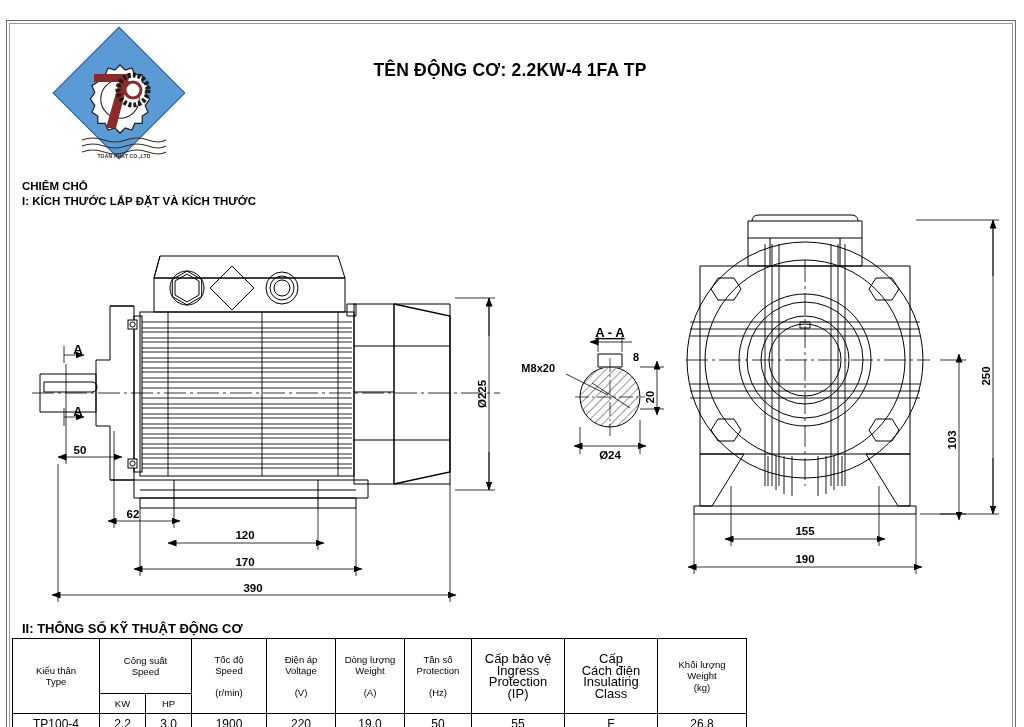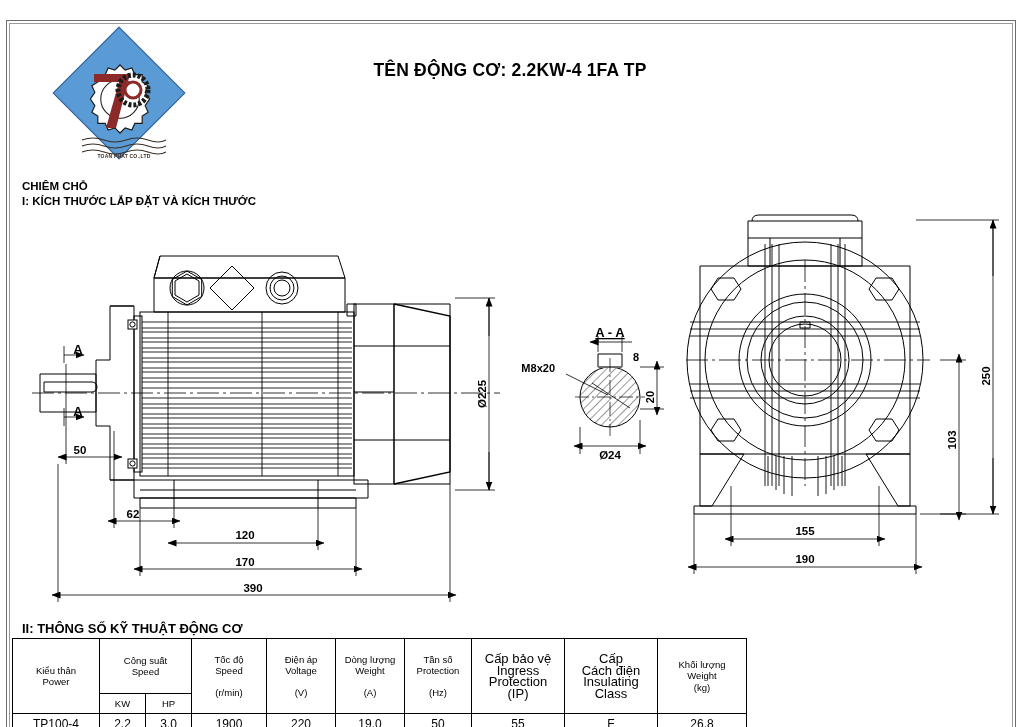--- a/index.html
+++ b/index.html
@@ -375,21 +375,21 @@
       <text x="805" y="519" font-size="11.5">155</text>
       <text x="805" y="547" font-size="11.5">190</text>
     </g>
   </svg>
 
   <table id="spec">
     <tbody>
       <tr>
         <td class="c-type" rowspan="2">
           <div>Kiểu thân</div>
-          <div>Power</div>
+          <div>Type</div>
         </td>
         <td class="hd" colspan="2">
           <div>Công suất</div>
           <div>Speed</div>
         </td>
         <td class="c-speed" rowspan="2">
           <div>Tốc độ</div>
           <div>Speed</div>
           <div style="height:10px"></div>
           <div>(r/min)</div>

